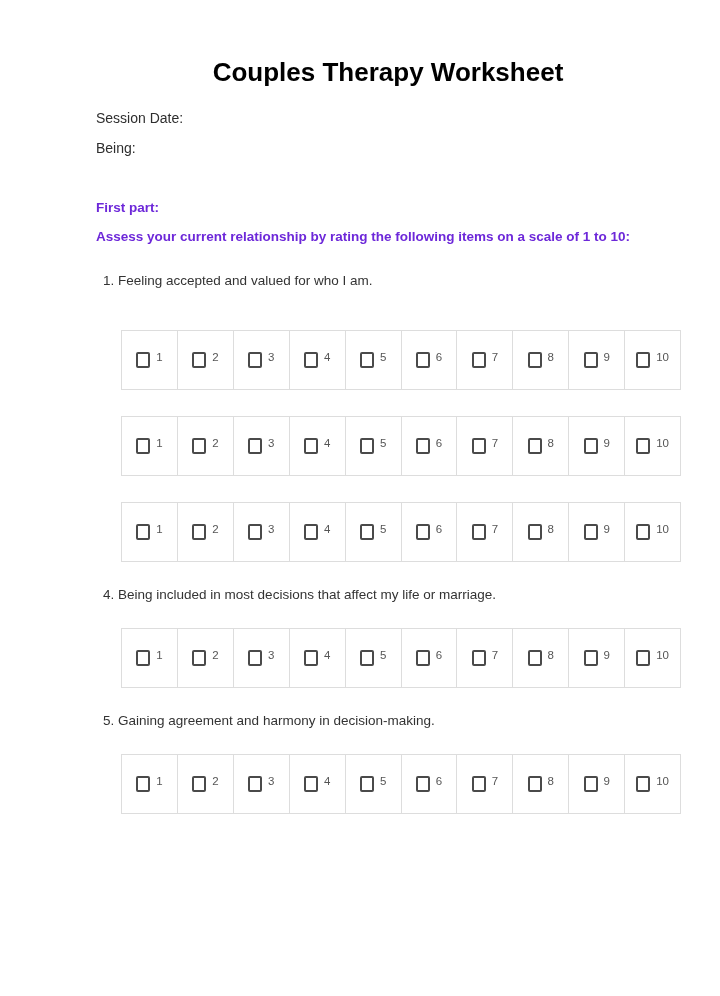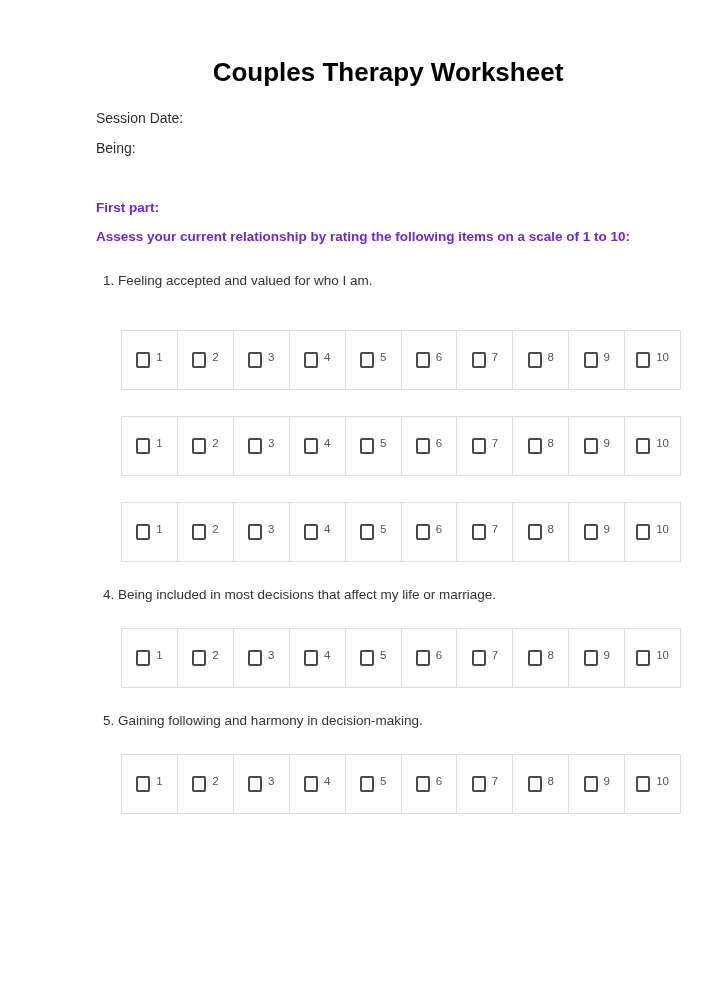--- a/index.html
+++ b/index.html
@@ -335,21 +335,21 @@
   </div>
 
   <div class="cell">
     <span class="checkbox"></span>
     <span class="cell-num">10</span>
   </div>
 </div>
   </div>
 
   <div class="question">
-    <p class="q-text"><span class="q-num">5.</span> <span class="q-label">Gaining following and harmony in decision-making.</span></p>
+    <p class="q-text"><span class="q-num">5.</span> <span class="q-label">Gaining agreement and harmony in decision-making.</span></p>
     <div class="rating-table">
   <div class="cell">
     <span class="checkbox"></span>
     <span class="cell-num">1</span>
   </div>
 
   <div class="cell">
     <span class="checkbox"></span>
     <span class="cell-num">2</span>
   </div>

